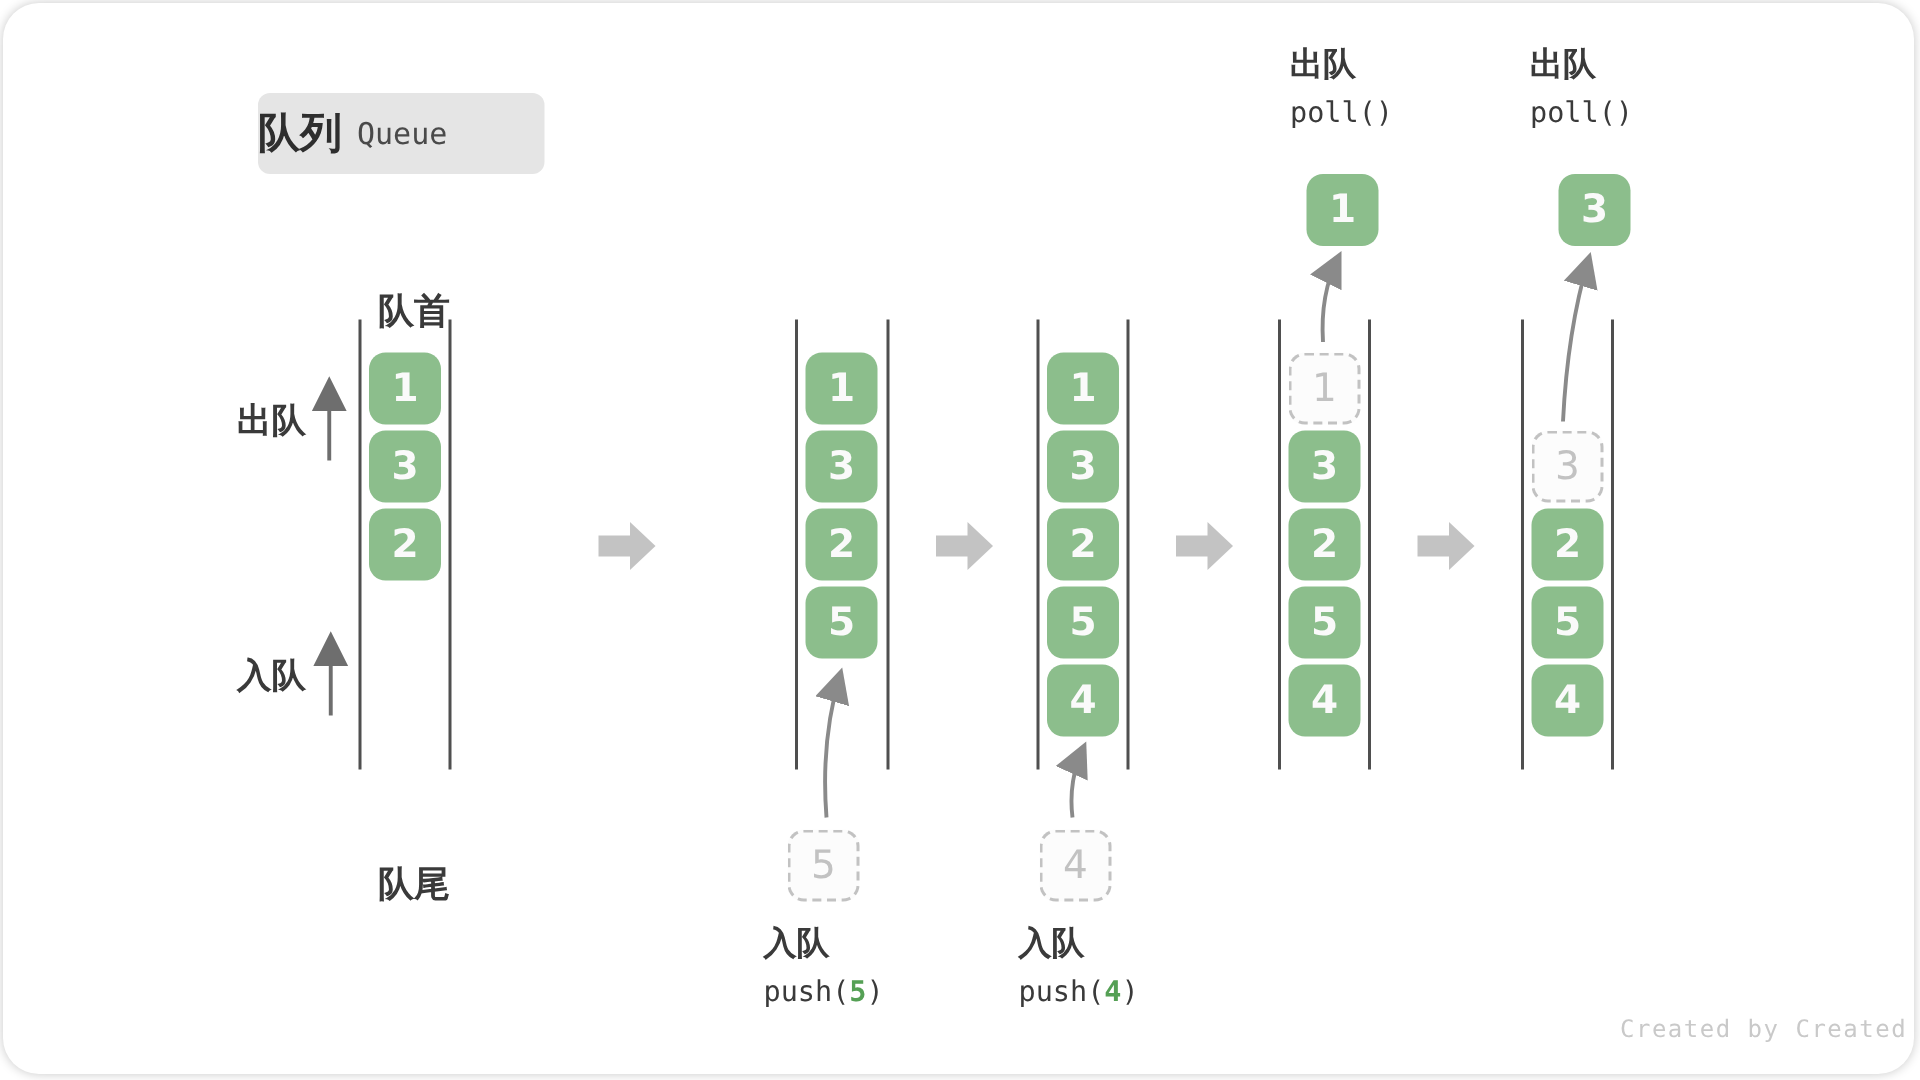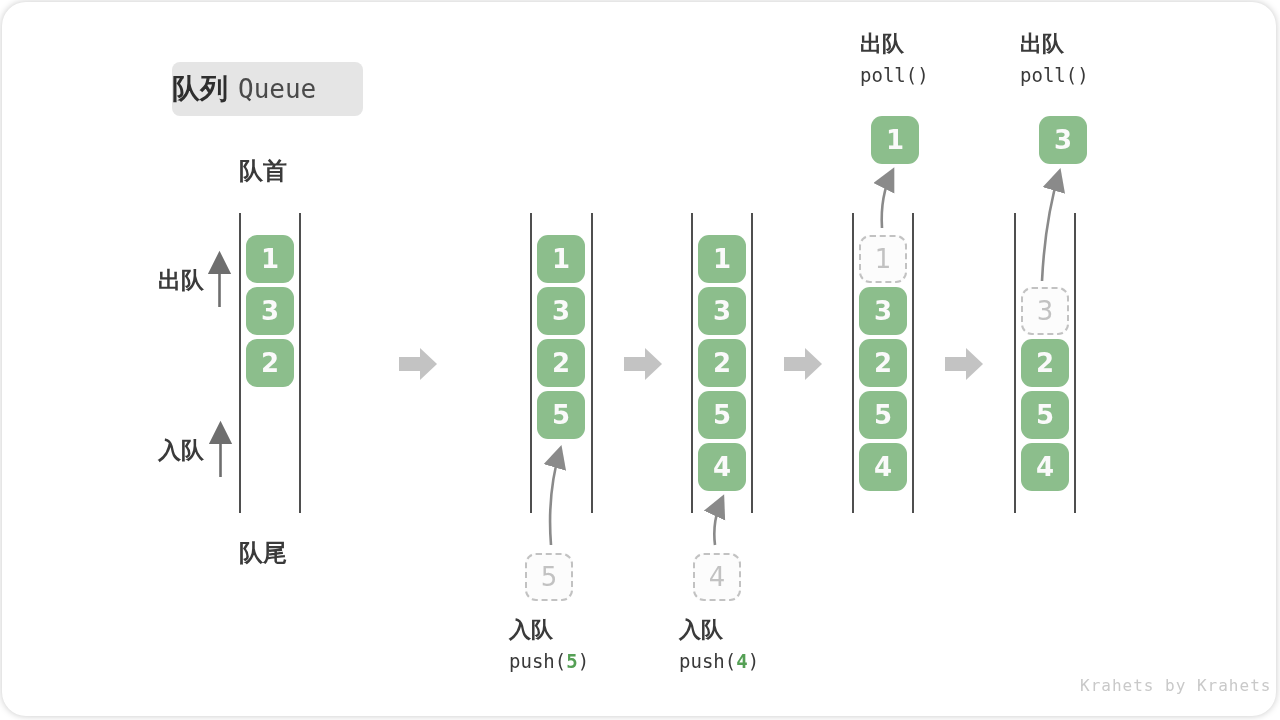--- a/index.html
+++ b/index.html
@@ -4,24 +4,24 @@
 <style>
   html,body{margin:0;padding:0;background:#ffffff;width:1280px;height:720px;overflow:hidden;
     font-family:"DejaVu Sans","Liberation Sans",sans-serif;}
   .card{position:absolute;left:2px;top:2px;width:1274px;height:714px;background:#ffffff;
     border-radius:24px;box-shadow:0 0 7px rgba(0,0,0,0.22);}
   .abs{position:absolute;}
   
   .badge{position:absolute;left:170px;top:47px;width:191px;height:54px;background:#e5e5e5;
     border-radius:8px;display:flex;align-items:center;gap:10px;margin-top:13px;}
   .badge-zh{font-size:28px;font-weight:bold;color:#2e2e2e;}
-  .badge-en{font-size:26px;color:#4a4a4a;font-family:"DejaVu Sans Mono","Liberation Mono",monospace;}
+  .badge-en{font-size:20px;color:#4a4a4a;font-family:"DejaVu Sans Mono","Liberation Mono",monospace;}
   
   .lbl{position:absolute;color:#3a3a3a;font-weight:bold;white-space:nowrap;}
-  .lbl-front,.lbl-rear{width:61px;text-align:left;font-size:24px;}
+  .lbl-front,.lbl-rear{width:61px;text-align:right;font-size:24px;margin-top:36px;}
   .lbl-side{width:62px;text-align:right;font-size:23px;}
   
   .wall{position:absolute;top:211px;width:2px;height:300px;background:#4f4f4f;}
   
   .qbox{position:absolute;width:48px;height:48px;border-radius:11px;background:#8cbe8c;
     color:#fafafa;font-size:26px;font-weight:bold;display:flex;align-items:center;justify-content:center;}
   .qdash{position:absolute;width:44px;height:44px;border-radius:11px;border:2px dashed #c2c2c2;
     background:#fcfcfc;color:#c2c2c2;font-size:26px;display:flex;align-items:center;justify-content:center;}
   
   .op{position:absolute;color:#3a3a3a;}
@@ -122,14 +122,14 @@
     <path d="M 713 543 Q 710 519 720 497" fill="none" stroke="#8a8a8a" stroke-width="2.6" marker-end="url(#headMid)"></path>
     <path d="M 880 226 Q 878 194 890 170" fill="none" stroke="#8a8a8a" stroke-width="2.6" marker-end="url(#headMid)"></path>
     <path d="M 1040 279 Q 1043 218 1057 171" fill="none" stroke="#8a8a8a" stroke-width="2.6" marker-end="url(#headMid)"></path>
 
     <polygon points="397,355 418,355 418,346 435,362 418,378 418,369 397,369" fill="#c3c3c3"></polygon>
     <polygon points="622,355 643,355 643,346 660,362 643,378 643,369 622,369" fill="#c3c3c3"></polygon>
     <polygon points="782,355 803,355 803,346 820,362 803,378 803,369 782,369" fill="#c3c3c3"></polygon>
     <polygon points="943,355 964,355 964,346 981,362 964,378 964,369 943,369" fill="#c3c3c3"></polygon>
   </svg>
 
-  <div class="watermark">Krahets by Krahets</div>
+  <div class="watermark">Created by Created</div>
 </div>
 
 </body></html>

